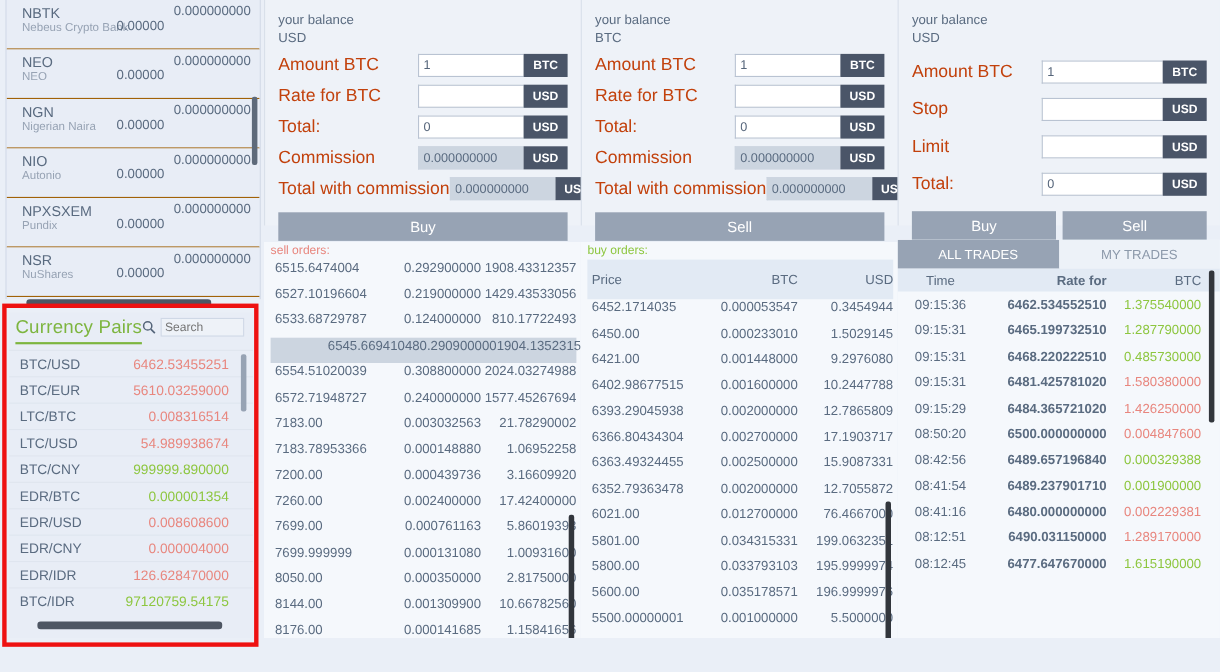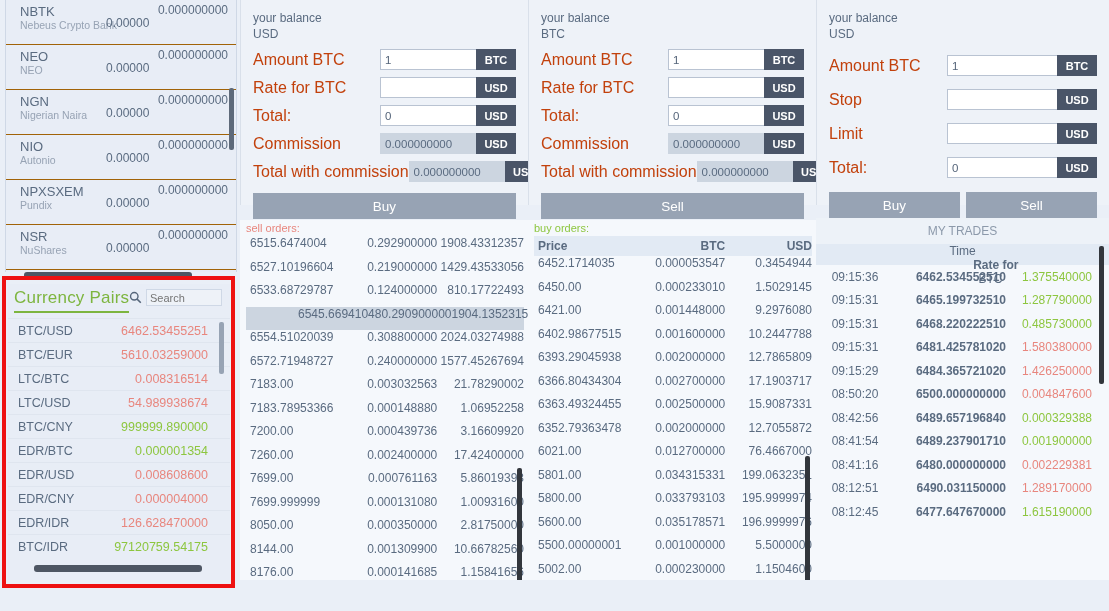--- a/index.html
+++ b/index.html
@@ -165,22 +165,22 @@
   }
   #sell-book { left: 240px; width: 288px; }
   #buy-book  { left: 528px; width: 288px; }
 
   .book-cap { font-size: 11px; line-height: 16px; }
   .cap-sell { color: #e8867e; }
   .cap-buy  { color: #8dc63f; }
 
   .book-head {
     display: flex; background: #e2eaf4;
-    height: 20px; align-items: center;
-    font-size: 12px; color: #5a6b80; font-weight: bold;
+    height: 36px; align-items: center;
+    font-size: 12px; color: #5a6b80;
   }
   .book-row {
     display: flex; height: 23.5px; align-items: flex-start;
     font-size: 12px; color: #5a6b80;
   }
   .book-row.sel { background: #ccd5e0; padding-left: 48px; }
   .c1 { width: 100px; text-align: left; padding-left: 4px; }
   .c2 { width: 94px; text-align: right; }
   .c3 { width: 88px; text-align: right; }
 
@@ -197,21 +197,21 @@
   }
   .tabs { display: flex; height: 26px; }
   .tab {
     flex: 1; display: flex; align-items: center; justify-content: center;
     font-size: 12px; cursor: pointer;
   }
   .tab.active { background: #97a3b4; color: #fff; }
   .tab.idle { background: #edf2f8; color: #8c99aa; }
   .tr-head {
     display: flex; background: #e2eaf4; height: 21px;
-    align-items: center; font-size: 12px; color: #5a6b80; flex-direction: column;
+    align-items: center; font-size: 12px; color: #5a6b80;
   }
   .tr-row {
     display: flex; height: 23.5px; align-items: center; font-size: 12px;
   }
   .t1 { width: 78px; text-align: center; color: #5a6b80; }
   .t2 { width: 112px; text-align: right; color: #5a6b80; font-weight: bold; }
   .t3 { width: 92px; text-align: right; padding-right: 6px; }
   .trades-scroll {
     position: absolute; right: 5px; top: 28px;
     width: 5px; height: 138px; background: #32363c; border-radius: 2px;
@@ -580,20 +580,21 @@
           <div class="c1">5002.00</div>
           <div class="c2">0.000230000</div>
           <div class="c3">1.1504600</div>
         </div>
       </div>
     <div class="book-scroll" id="buy-scroll"></div>
   </div>
 
   <div class="panel" id="trades">
     <div class="tabs" id="trades-tabs">
+        <div class="tab active">ALL TRADES</div>
         <div class="tab idle">MY TRADES</div>
       </div>
     <div class="tr-head" id="trades-head">
         <div class="t1">Time</div>
         <div class="t2">Rate for</div>
         <div class="t3">BTC</div>
       </div>
     <div id="trades-rows">
         <div class="tr-row">
           <div class="t1">09:15:36</div>

